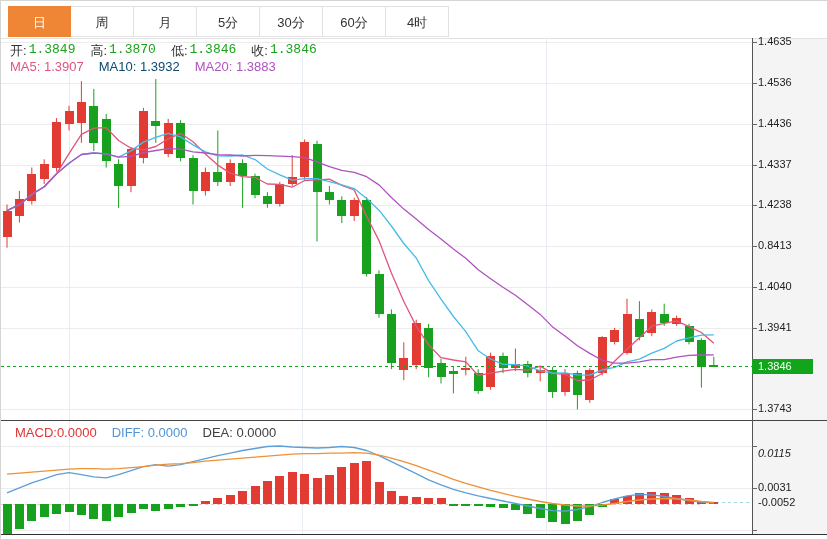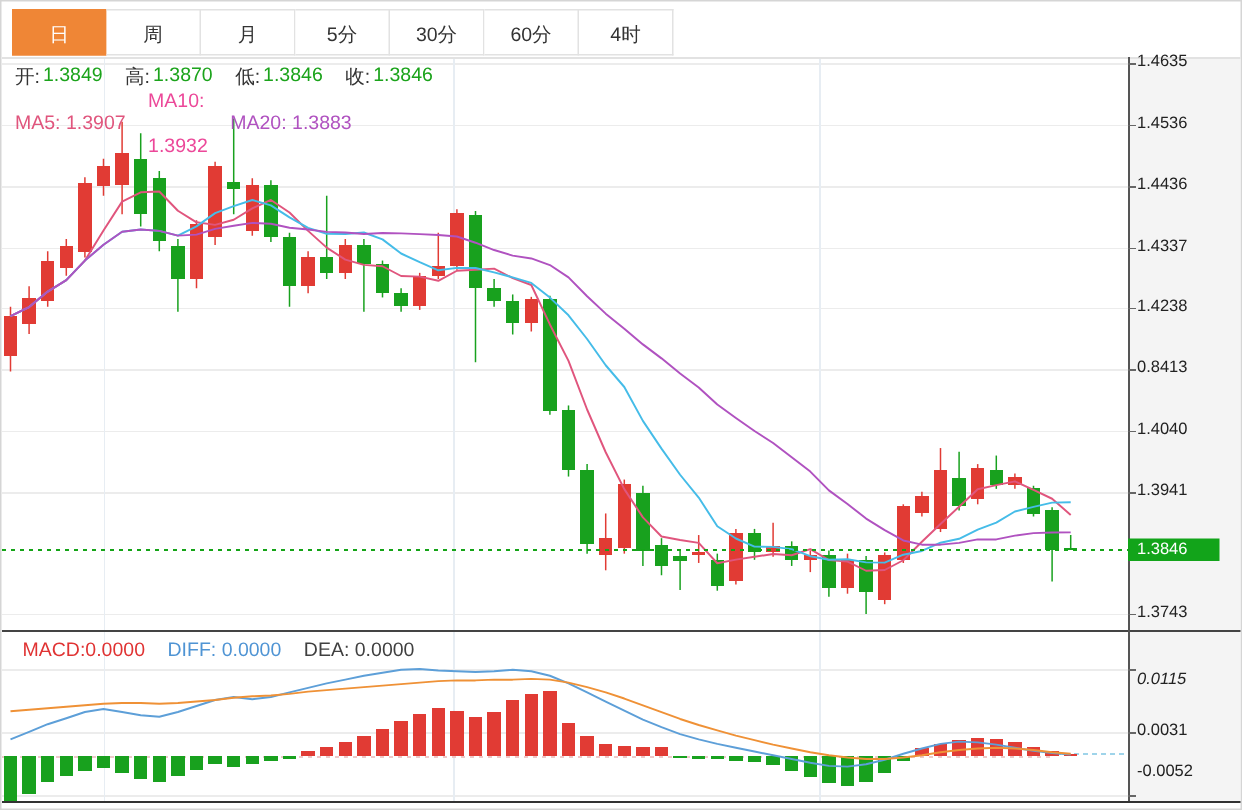--- a/index.html
+++ b/index.html
@@ -16,24 +16,24 @@
     font-size:13px;color:#333;background:#fff;
     border:1px solid #e2e2e2;border-left:none;cursor:pointer;box-sizing:border-box;
   }
   .tab:first-child{border-left:1px solid #e2e2e2;}
   .tab.active{background:#ef8636;border-color:#ef8636;color:#fff;}
   
   .legend{position:absolute;z-index:4;display:flex;align-items:center;font-size:13px;white-space:nowrap;}
   .legend .li{display:inline-flex;margin-right:15px;}
   .legend .k{color:#333;}
   .lg-ohlc{left:9px;top:41px;}
-  .lg-ohlc .v{color:#1ba31b;margin-left:2px;}
+  .lg-ohlc .v{color:#1ba31b;margin-left:2px;font-family:Liberation Mono, monospace;}
   .lg-ma{left:9px;top:58px;align-items:center;}
   .lg-macd{left:14px;top:424px;}
-  .c-ma5{color:#e0557d;} .c-ma10{color:#ec4899;flex-direction:column;} .c-ma20{color:#b052c0;}
+  .c-ma5{color:#e0557d;} .c-ma10{color:#0c4a6e;} .c-ma20{color:#b052c0;}
   .c-macd{color:#e03333;} .c-diff{color:#4f94d4;} .c-dea{color:#404040;}
   
   .axlbl{position:absolute;left:757px;font-size:11px;color:#222;z-index:3;}
   .price-badge{
     position:absolute;left:751px;top:358px;width:61px;height:15px;line-height:15px;
     background:#12a41a;color:#fff;font-size:11px;padding-left:6px;box-sizing:border-box;z-index:4;
   }
 </style>
 </head>
 <body>
@@ -312,18 +312,18 @@
       <div class="axlbl" style="top: 156.608px;">1.4337</div>
       <div class="axlbl" style="top: 197.34px;">1.4238</div>
       <div class="axlbl" style="top: 238.072px;">0.8413</div>
       <div class="axlbl" style="top: 278.804px;">1.4040</div>
       <div class="axlbl" style="top: 319.536px;">1.3941</div>
       <div class="axlbl" style="top: 401px;">1.3743</div>
     </div>
   <div id="macd-axis">
       <div class="axlbl" style="top: 446px; font-style: italic;">0.0115</div>
       <div class="axlbl" style="top: 480.365px;">0.0031</div>
-      <div class="axlbl" style="top: 507px;">-0.0052</div>
+      <div class="axlbl" style="top: 495px;">-0.0052</div>
     </div>
 
   <div class="price-badge">1.3846</div>
 
 </div>
 
 </body></html>

